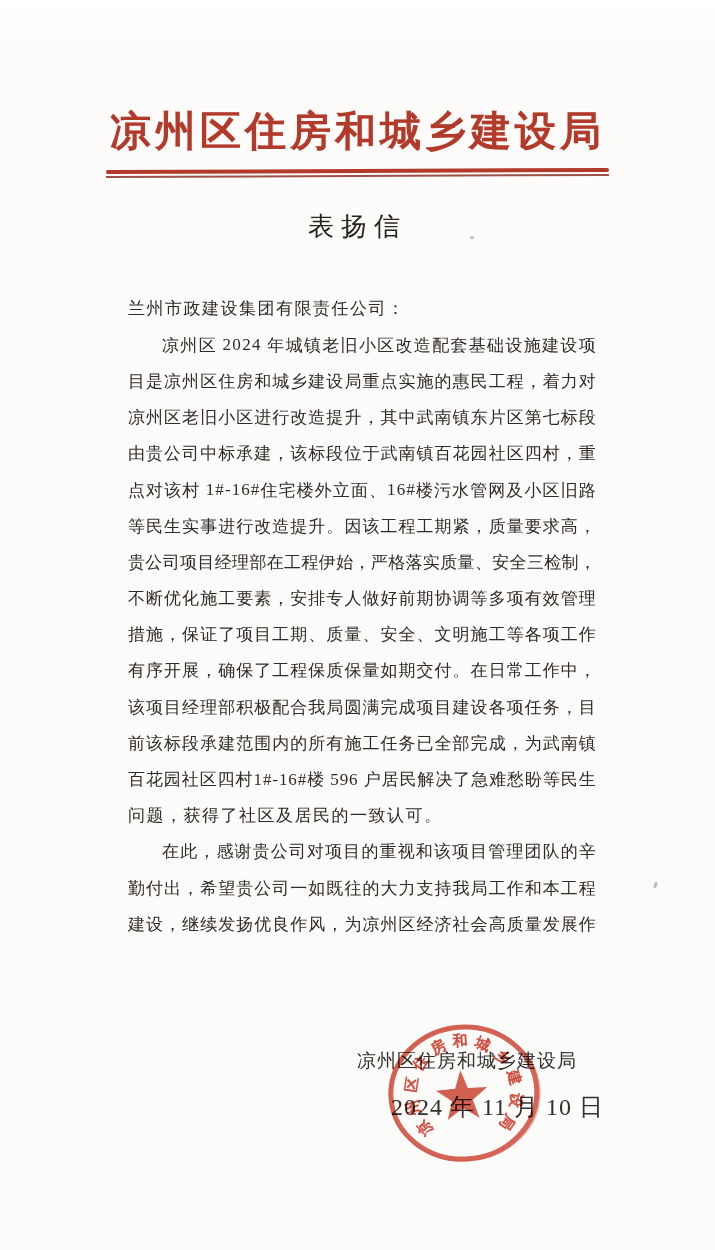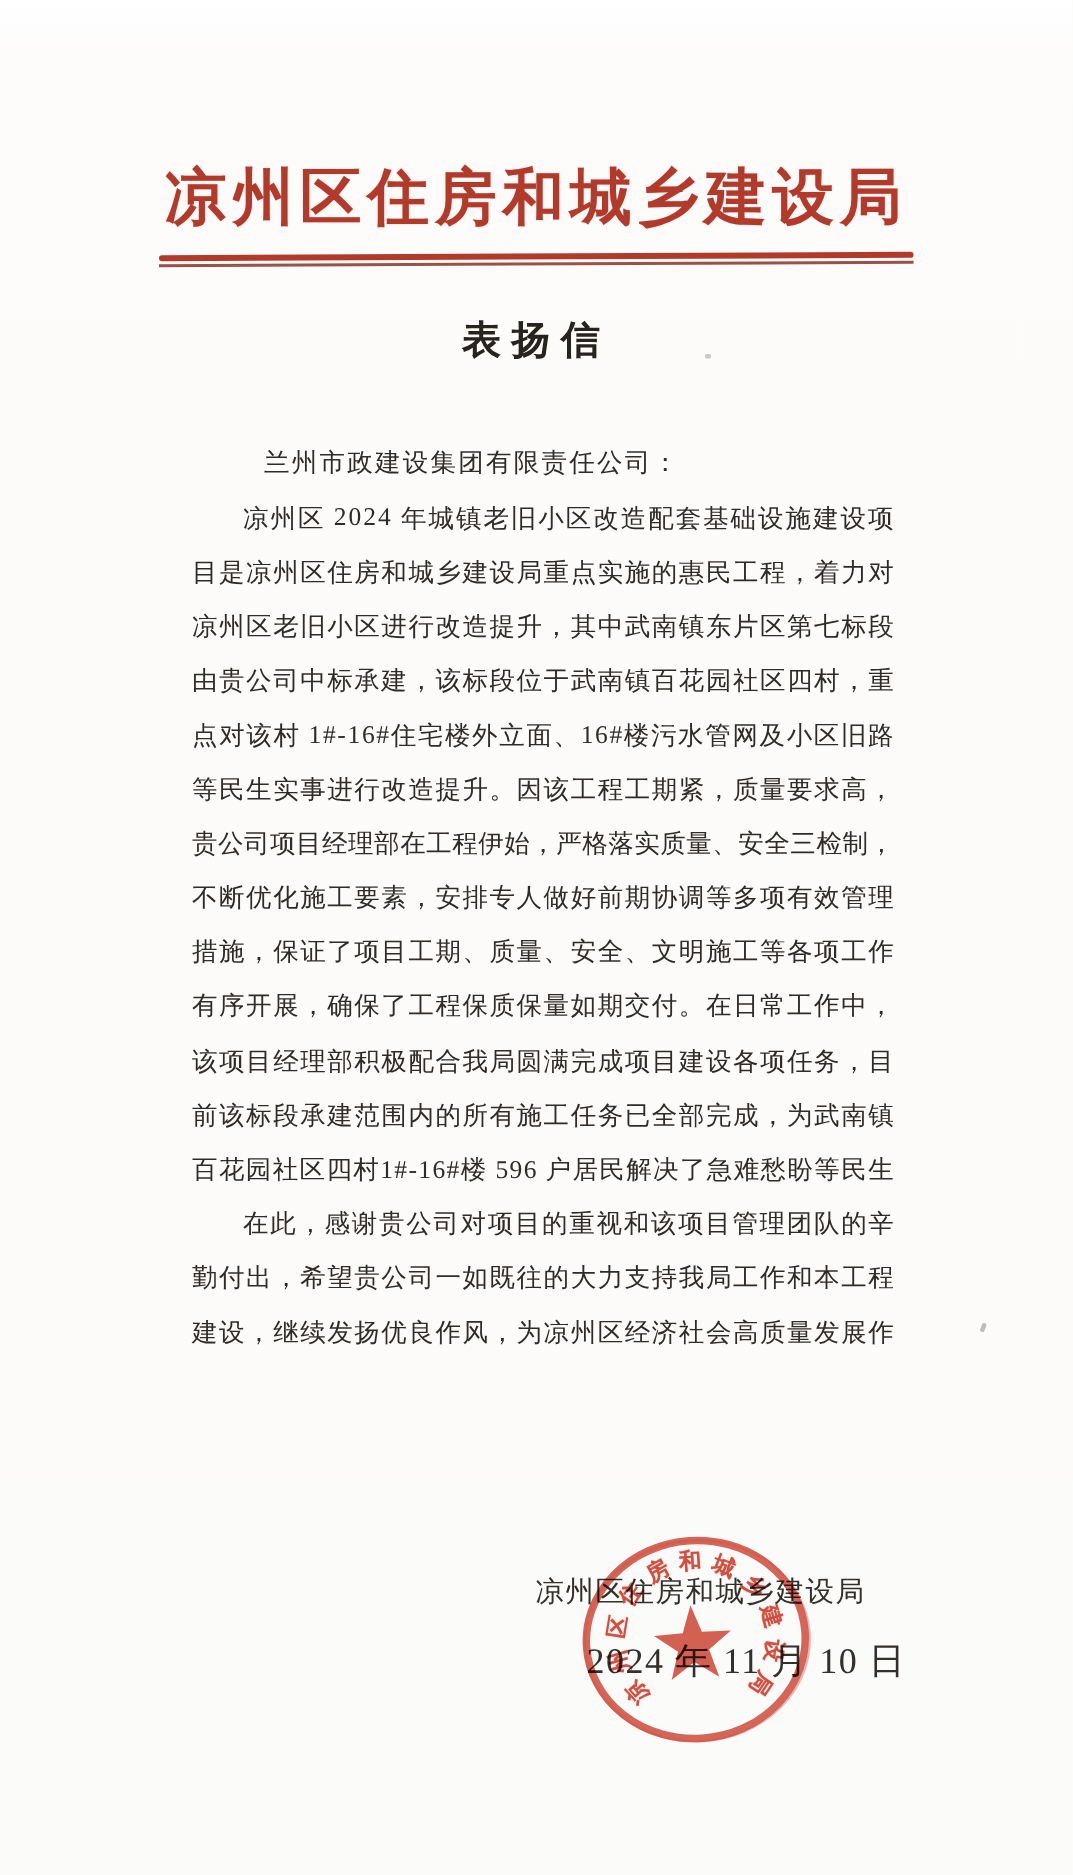--- a/index.html
+++ b/index.html
@@ -19,30 +19,30 @@
     color:var(--red-letterhead,#b23a2b);
     letter-spacing:4px;
     text-shadow:0 0 1px rgba(178,58,43,.35);
     white-space:nowrap;
   }
   .letterhead-rule{position:absolute;left:106px;top:169px;width:503px;}
   .letterhead-rule .thick{height:4px;background:var(--red-letterhead,#b23a2b);border-radius:2px;transform:rotate(-0.25deg);}
   .letterhead-rule .thin{height:2px;margin-top:2px;background:#8a3227;opacity:.85;transform:rotate(-0.25deg);}
   .doc-title{
     position:absolute;left:0;top:209px;width:715px;text-align:center;
-    font-size:26px;font-weight:bold;color:#27231f;letter-spacing:7px;
+    font-size:26px;font-weight:normal;color:#27231f;letter-spacing:7px;
     white-space:nowrap;
   }
   .body-text{
     position:absolute;left:128px;top:291px;width:468px;
     color:var(--ink,#2f2b28);
     font-size:17px;
   }
   .line{height:36.2px;position:relative;}
-  .line.plain{line-height:36.2px;letter-spacing:1.5px;white-space:nowrap;margin-left:48px;}
+  .line.plain{line-height:36.2px;letter-spacing:1.5px;white-space:nowrap;}
   .line.j{display:flex;justify-content:space-between;align-items:center;}
   .line.j span{display:inline-block;}
   .signature-org{
     position:absolute;left:357px;top:1048px;
     font-size:19px;color:#33302c;letter-spacing:1px;white-space:nowrap;
   }
   .signature-date{
     position:absolute;left:391px;top:1091px;
     font-size:24px;color:#33302c;letter-spacing:1px;white-space:nowrap;
   }
@@ -449,20 +449,21 @@
         <span>决</span>
         <span>了</span>
         <span>急</span>
         <span>难</span>
         <span>愁</span>
         <span>盼</span>
         <span>等</span>
         <span>民</span>
         <span>生</span>
       </div>
+      <div class="line plain">问题，获得了社区及居民的一致认可。</div>
       <div class="line j" style="padding-left: 34px;">
         <span>在</span>
         <span>此</span>
         <span>，</span>
         <span>感</span>
         <span>谢</span>
         <span>贵</span>
         <span>公</span>
         <span>司</span>
         <span>对</span>

